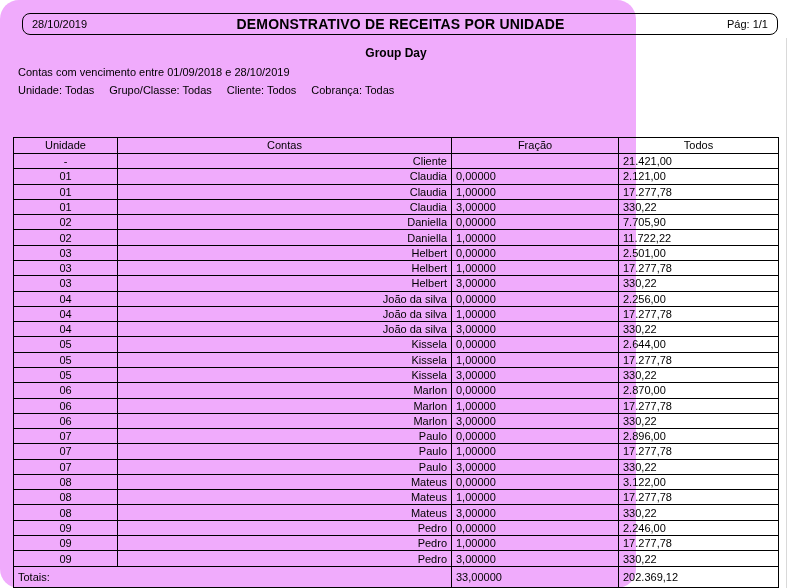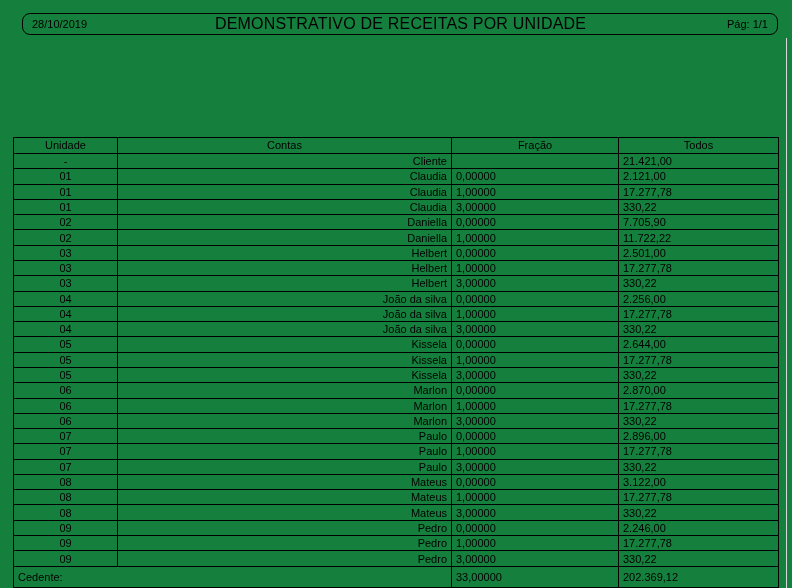--- a/index.html
+++ b/index.html
@@ -2,31 +2,31 @@
 <html><head>
 <meta charset="utf-8">
 <style>
   html,body{margin:0;padding:0;background:#ffffff;}
   body{
     width:792px;height:588px;position:relative;overflow:hidden;
     font-family:"Liberation Sans","DejaVu Sans",sans-serif;
     color:#000;
     -webkit-font-smoothing:antialiased;
   }
-  .page{position:absolute;left:0;top:0;width:792px;height:588px;background:#15803d;}
+  .page{position:absolute;left:0;top:0;width:636px;height:588px;background:#f0abfc;border-radius:19px;}
 
   
   .header-box{
     position:absolute;left:22px;top:13px;width:756px;height:22px;
     border:1px solid #000;border-radius:8px;
     display:flex;align-items:center;justify-content:space-between;
     box-sizing:border-box;padding:0 9px;
   }
   .header-date{font-size:11px;white-space:nowrap;}
-  .header-title{font-size:16px;font-weight:normal;white-space:nowrap;letter-spacing:0.2px;}
+  .header-title{font-size:14px;font-weight:bold;white-space:nowrap;letter-spacing:0.2px;}
   .header-page{font-size:11px;white-space:nowrap;margin-left:13px;}
 
   .group-title{
     position:absolute;left:0;top:46px;width:792px;text-align:center;
     font-size:12px;font-weight:bold;
   }
   .period-line{
     position:absolute;left:18px;top:66px;font-size:11px;white-space:nowrap;
   }
   .filters-line{
@@ -67,22 +67,30 @@
 <body>
 
 <div class="page">
 
   <div class="header-box">
     <span class="header-date">28/10/2019</span>
     <span class="header-title">DEMONSTRATIVO DE RECEITAS POR UNIDADE</span>
     <span class="header-page">Pág: 1/1</span>
   </div>
 
-
-
+  <div class="group-title">Group Day</div>
+
+  <div class="period-line">Contas com vencimento entre 01/09/2018 e 28/10/2019</div>
+
+  <div class="filters-line">
+    <span>Unidade: Todas</span>
+    <span>Grupo/Classe: Todas</span>
+    <span>Cliente: Todos</span>
+    <span>Cobrança: Todas</span>
+  </div>
 
   <table class="report">
     <colgroup>
       <col class="c-unidade">
         <col class="c-cedente">
         <col class="c-fracao">
         <col class="c-valor">
     </colgroup>
     <thead>
       <tr>
@@ -251,21 +259,21 @@
         </tr>
         <tr>
           <td class="al-c">09</td>
           <td class="al-l">Pedro</td>
           <td class="al-r">3,00000</td>
           <td class="al-r">330,22</td>
         </tr>
       </tbody>
     <tfoot>
       <tr>
-        <td colspan="2" class="al-r">Cedente:</td>
+        <td colspan="2" class="al-r">Totais:</td>
         <td class="al-r">33,00000</td>
         <td class="al-r">202.369,12</td>
       </tr>
     </tfoot>
   </table>
 
   <div class="page-edge"></div>
 </div>
 
 </body></html>

